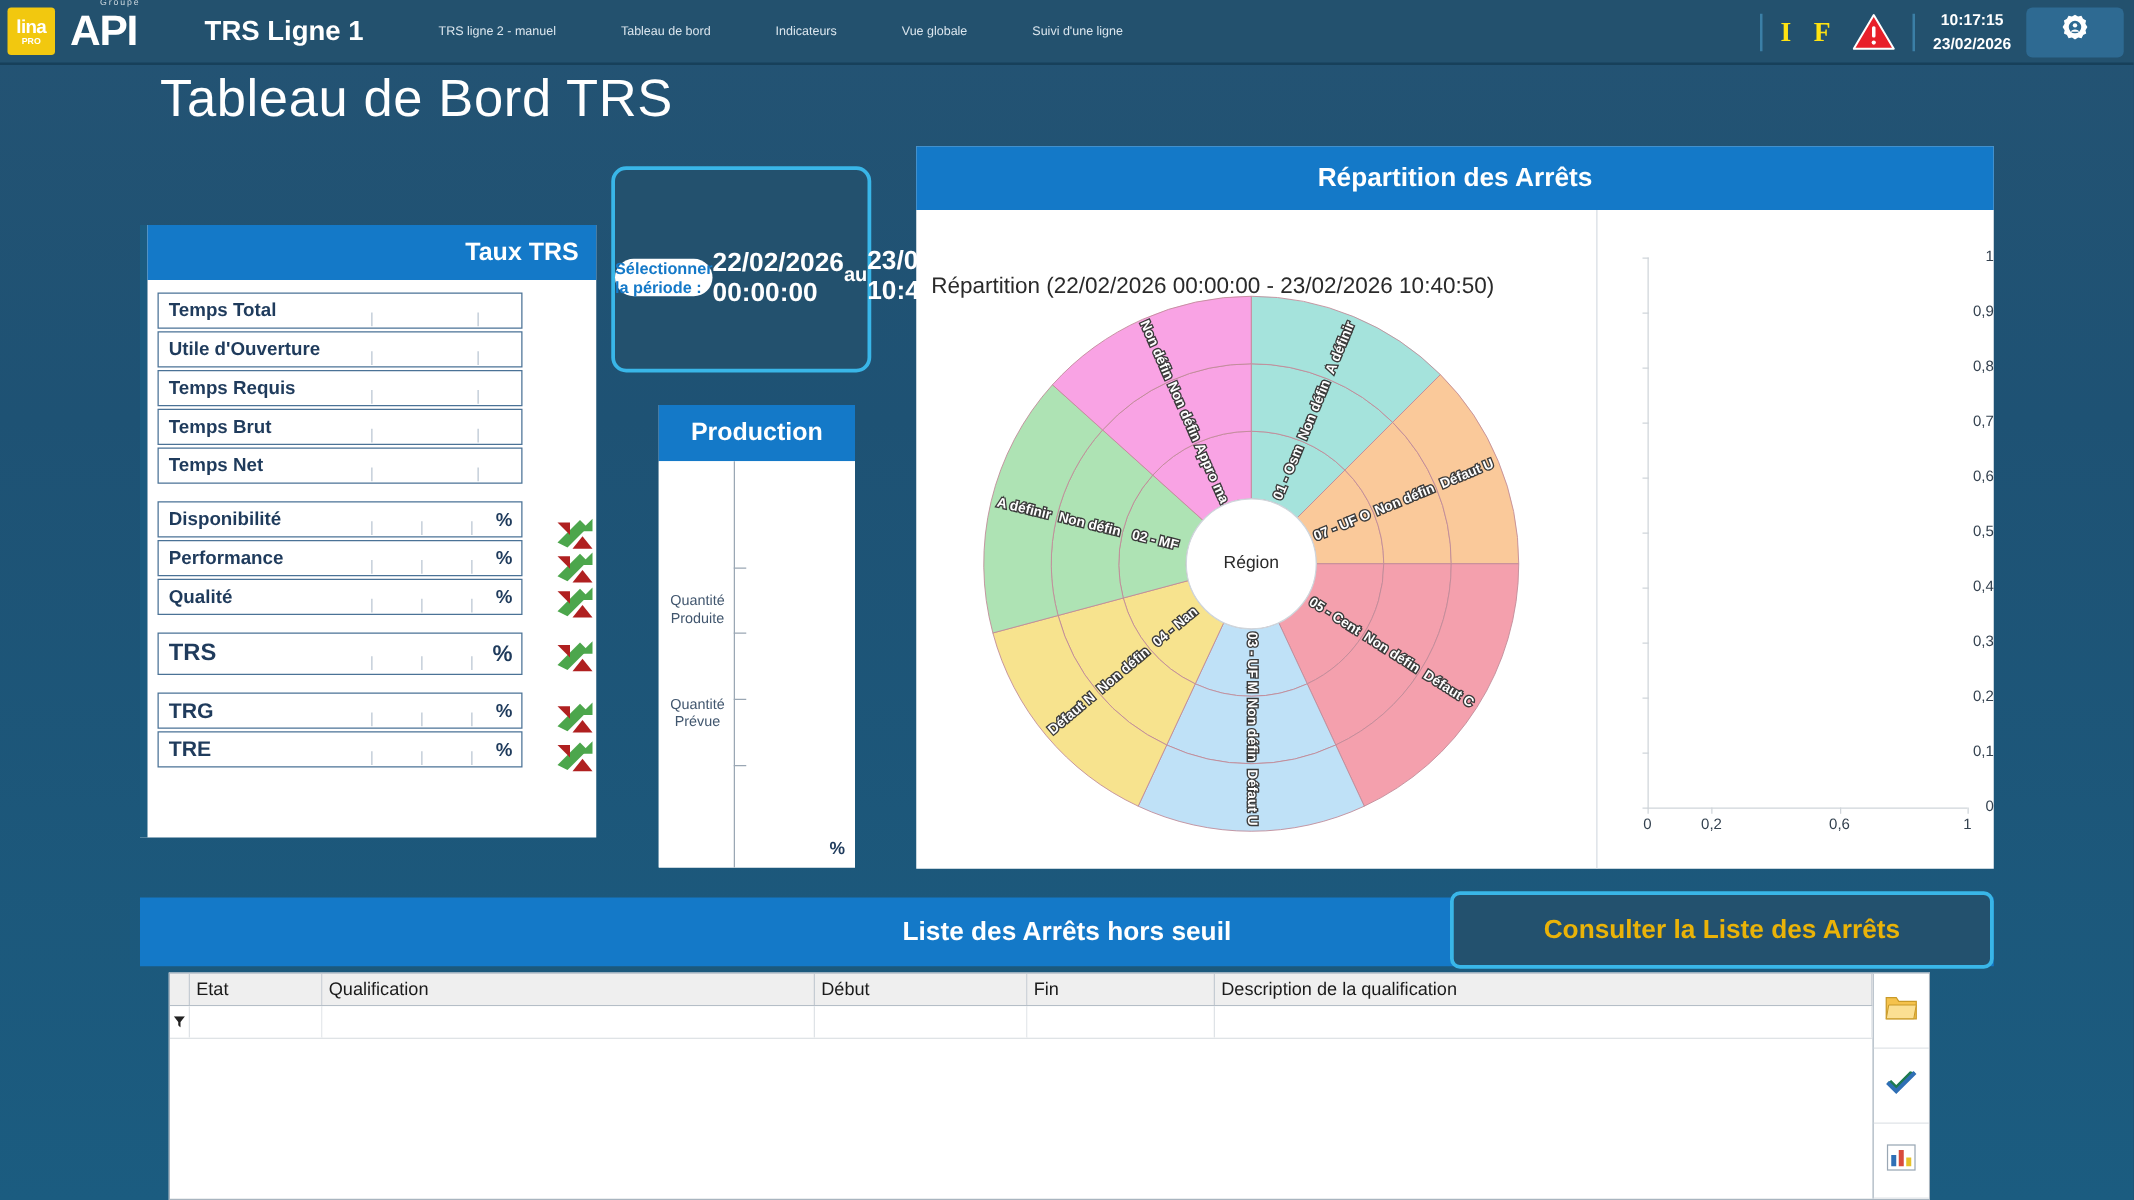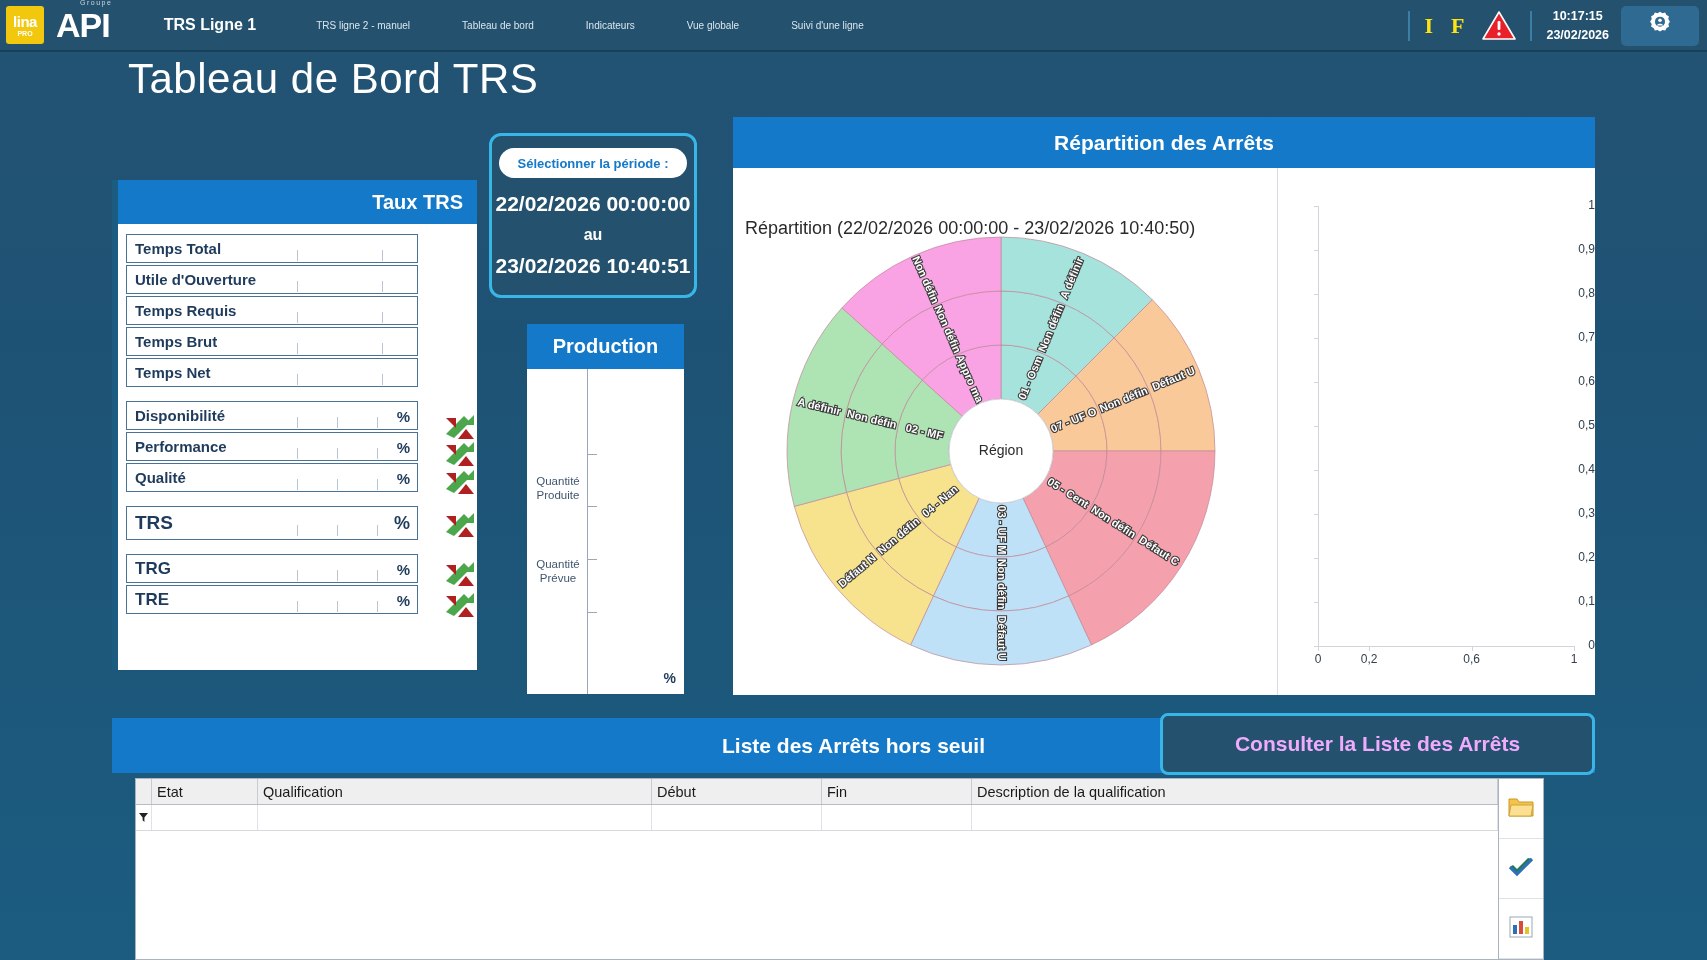--- a/index.html
+++ b/index.html
@@ -43,21 +43,21 @@
     color: #cfd9e0;
   }
   .nav {
     display: flex; align-items: center; margin-left: 28px; height: 52px;
   }
   .nav-item {
     color: #dbe6ee; font-size: 10px; padding: 0 26px; cursor: pointer;
     white-space: nowrap;
   }
   .nav-item.active {
-    color: #ffffff; font-weight: bold; font-size: 16px; padding-right: 34px;
+    color: #ffffff; font-weight: bold; font-size: 22px; padding-right: 34px;
   }
   .hdr-right {
     position: absolute; right: 0; top: 0; height: 52px;
     display: flex; align-items: center;
   }
   .vsep { width: 2px; height: 30px; background: #3b7fa6; margin: 0 14px; }
   .ifa { display: flex; align-items: center; gap: 18px; }
   .ifa .letter { color: #ffe312; font-size: 22px; font-weight: bold; font-family: "Liberation Serif", serif;}
   .warn-tri { width: 34px; height: 30px; position: relative; }
   .clock { color: #ffffff; font-size: 12.5px; font-weight: bold; text-align: center; line-height: 1.5; }
@@ -108,21 +108,21 @@
   .trow.big .lbl { font-size: 19px; }
   .trow.big .pct { font-size: 18px; }
   .gap { height: 12px; }
   .arrow-ico { width: 32px; height: 30px; margin-bottom: 0px; position: relative;}
 
   
   .period-box {
     position: absolute; left: 489px; top: 133px;
     width: 208px; height: 165px;
     background: #23516e; border: 3px solid #39b6e8; border-radius: 12px;
-    display: flex; flex-direction: column; align-items: center;
+    display: flex; align-items: center;
   }
   .period-btn {
     margin-top: 12px; width: 188px; height: 30px;
     background: #ffffff; border-radius: 15px;
     display: flex; align-items: center; justify-content: center;
     color: #1479c8; font-size: 13px; font-weight: bold; cursor: pointer;
   }
   .period-date { color: #ffffff; font-size: 21px; font-weight: bold; margin-top: 14px; }
   .period-au { color: #ffffff; font-size: 16px; font-weight: bold; margin-top: 10px; }
 
@@ -180,21 +180,21 @@
     position: absolute; left: 112px; top: 718px;
     width: 1483px; height: 55px;
     background: #1479c8; color: #ffffff;
     font-size: 21px; font-weight: bold;
     display: flex; align-items: center; justify-content: center;
   }
   .consult-btn {
     position: absolute; left: 1160px; top: 713px;
     width: 435px; height: 62px;
     background: #23516e; border: 3px solid #39b6e8; border-radius: 8px;
-    color: #f0abfc; font-size: 21px; font-weight: bold;
+    color: #eab308; font-size: 21px; font-weight: bold;
     display: flex; align-items: center; justify-content: center;
     cursor: pointer;
   }
   .grid-wrap {
     position: absolute; left: 112px; top: 778px;
     width: 1409px; height: 182px;
     background: #ffffff; border: 1px solid #a8b4bf;
     display: flex;
     margin-left: 23px;
   }

